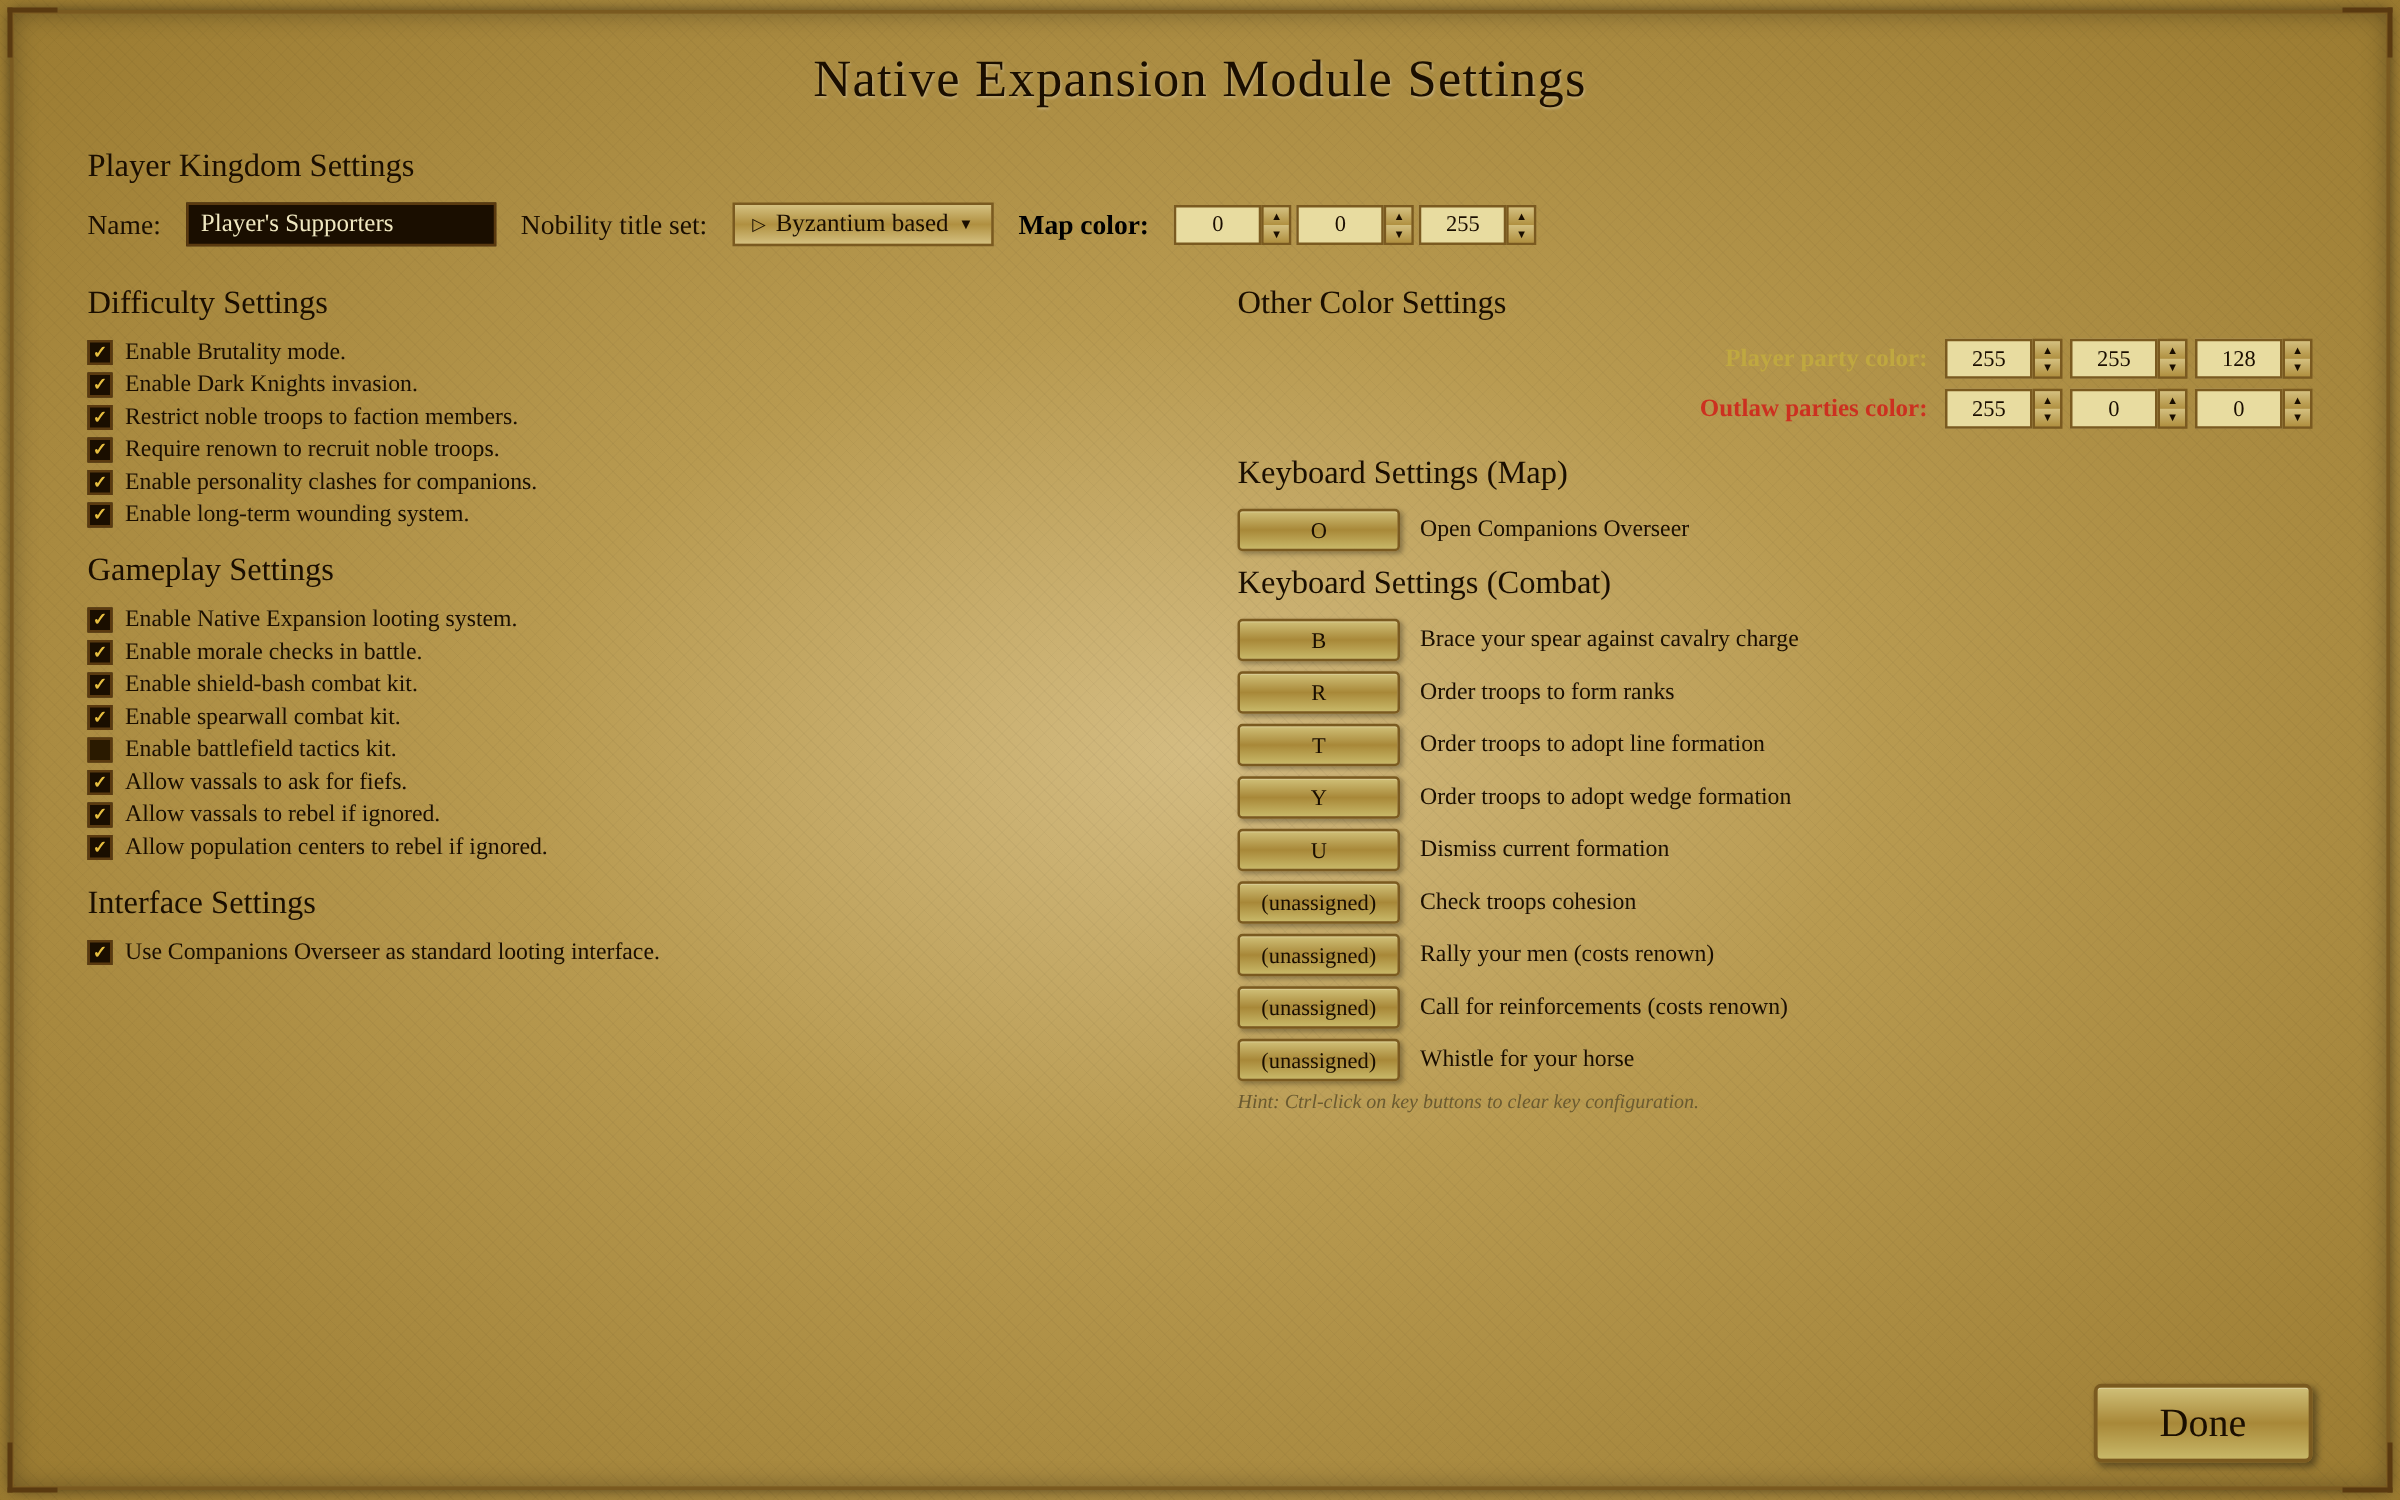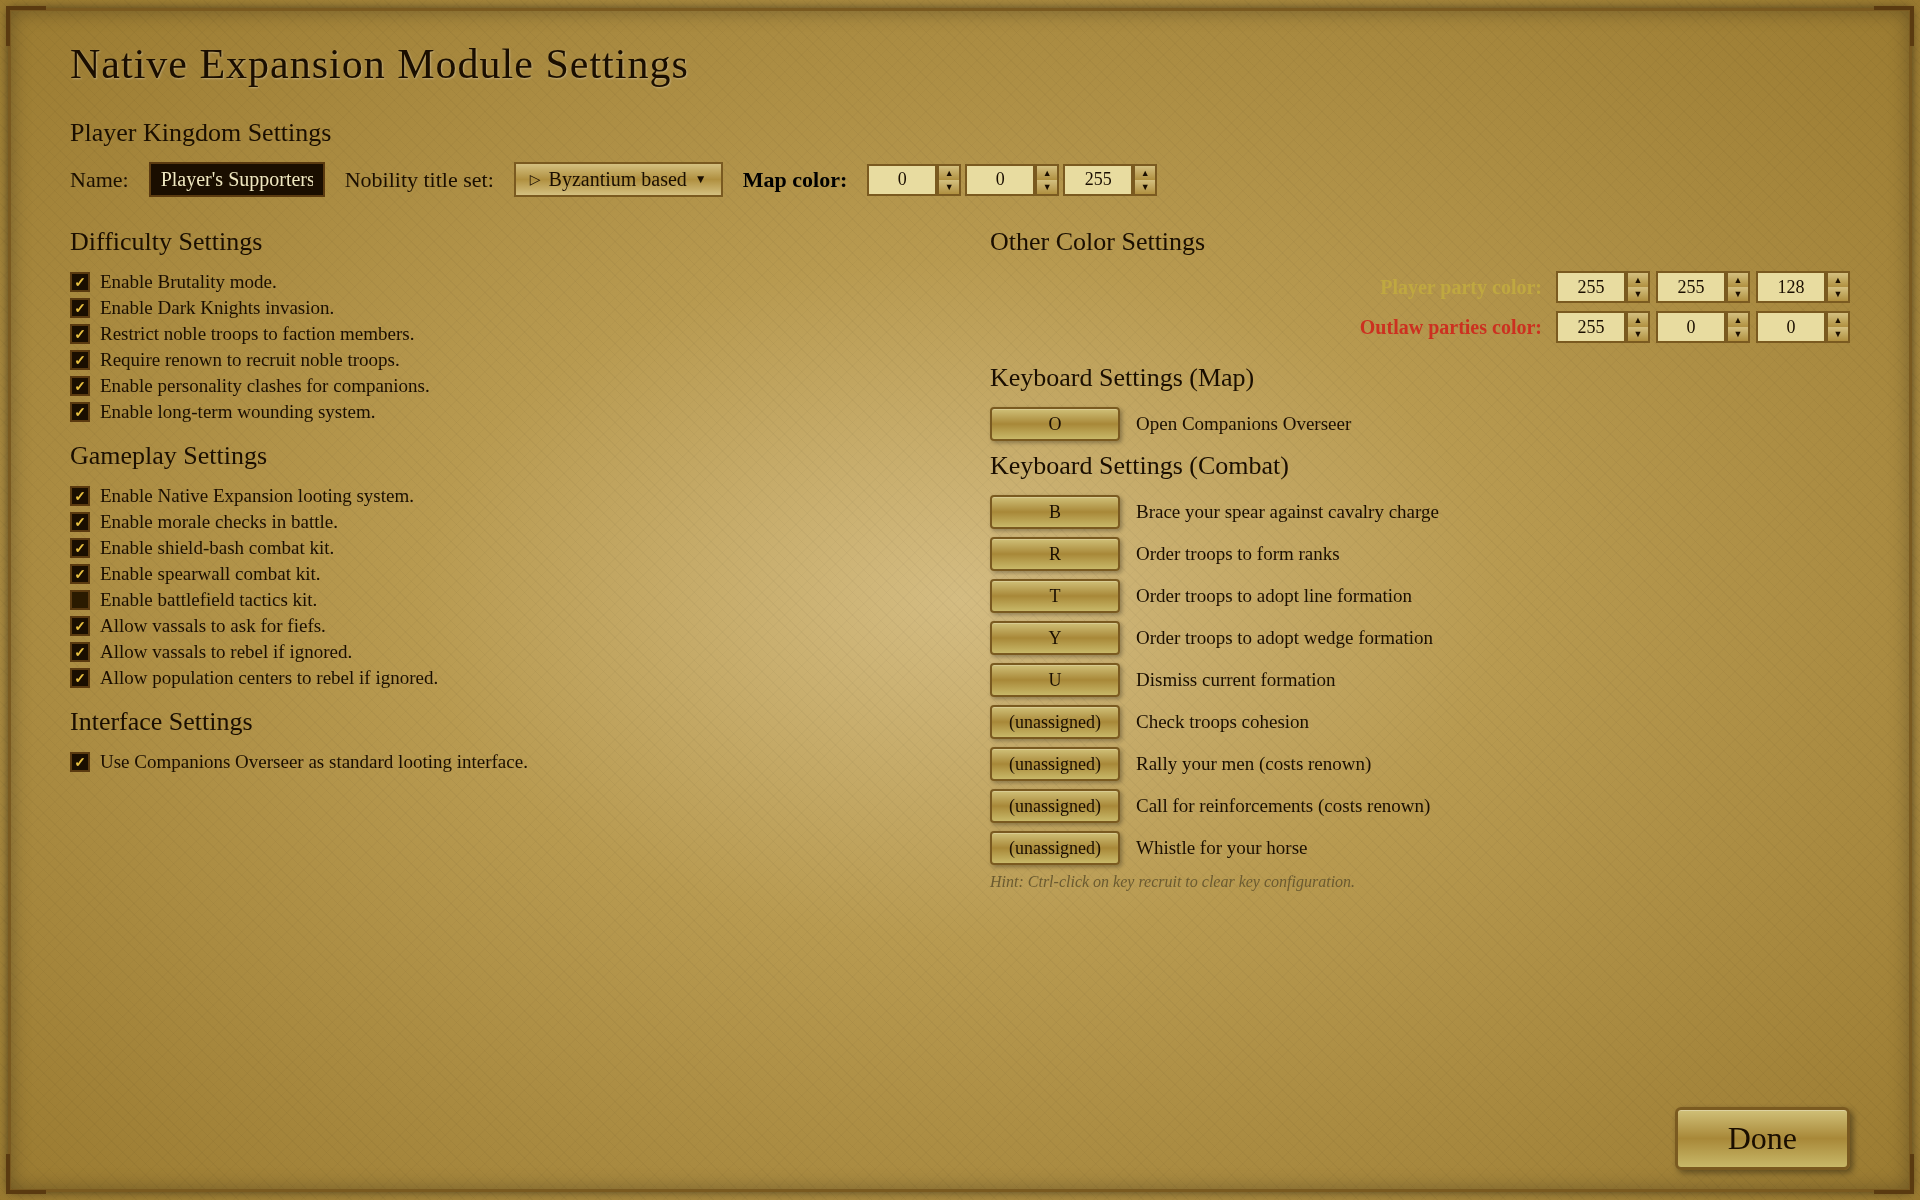--- a/index.html
+++ b/index.html
@@ -66,20 +66,21 @@
     .corner-br { bottom: 6px; right: 6px; border-bottom: 4px solid #5a3a10; border-right: 4px solid #5a3a10; }
 
     .content {
       position: absolute;
       inset: 20px;
       z-index: 4;
       padding: 20px 50px 20px 50px;
     }
 
     .main-title {
+      text-align: center;
       font-size: 42px;
       font-weight: normal;
       color: #1a0e00;
       margin-bottom: 30px;
       text-shadow: 1px 1px 2px rgba(255,255,255,0.3);
       letter-spacing: 1px;
     }
 
     .two-column {
       display: flex;
@@ -118,21 +119,21 @@
       color: #1a0e00;
     }
 
     .text-input {
       background: #1a0e00;
       color: #f0e8c0;
       border: 2px solid #5a3a10;
       padding: 4px 10px;
       font-size: 20px;
       font-family: Georgia, serif;
-      width: 176px;
+      width: 248px;
     }
 
     .nobility-label {
       font-size: 22px;
       color: #1a0e00;
     }
 
     .dropdown-btn {
       background: linear-gradient(180deg, #d4c080 0%, #b09040 50%, #d4c080 100%);
       border: 2px solid #7a5a20;
@@ -564,19 +565,19 @@
             </div>
             <div class="key-row">
               <button class="key-button">(unassigned)</button>
               <span class="key-description">Call for reinforcements (costs renown)</span>
             </div>
             <div class="key-row">
               <button class="key-button">(unassigned)</button>
               <span class="key-description">Whistle for your horse</span>
             </div>
           </div>
-        <p class="hint-text">Hint: Ctrl-click on key recruit to clear key configuration.</p>
+        <p class="hint-text">Hint: Ctrl-click on key buttons to clear key configuration.</p>
       </div>
     </div>
   </div>
 </div>
 
 <button class="done-button">Done</button>
 
 </body></html>

